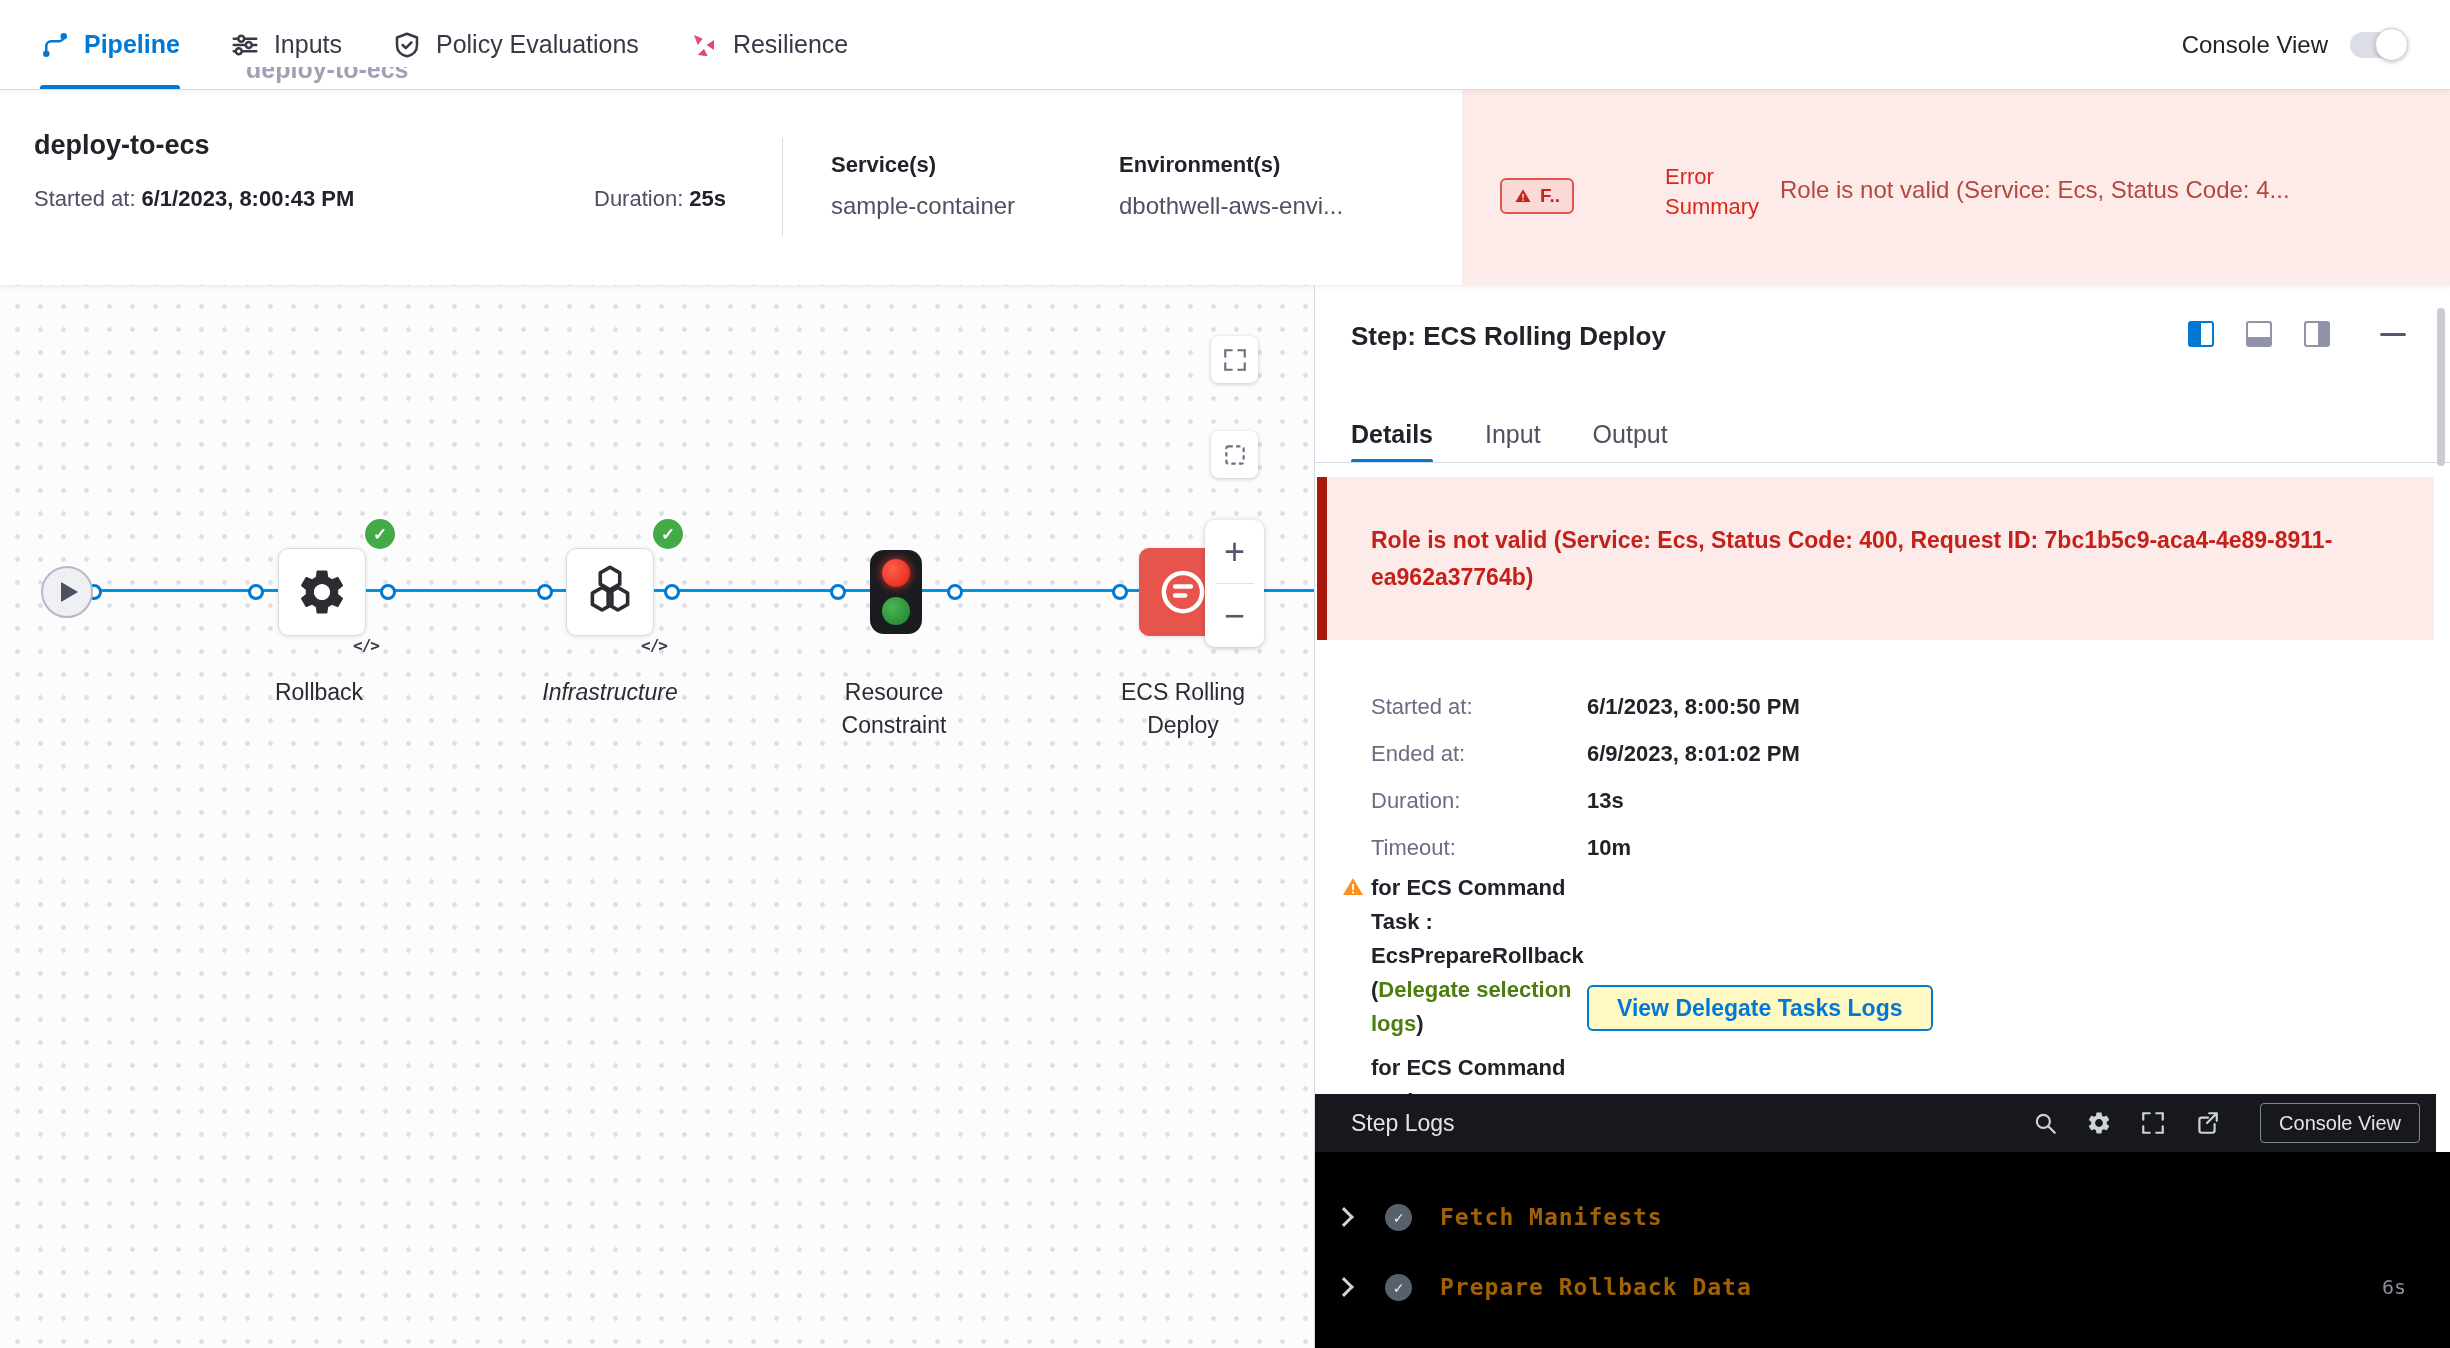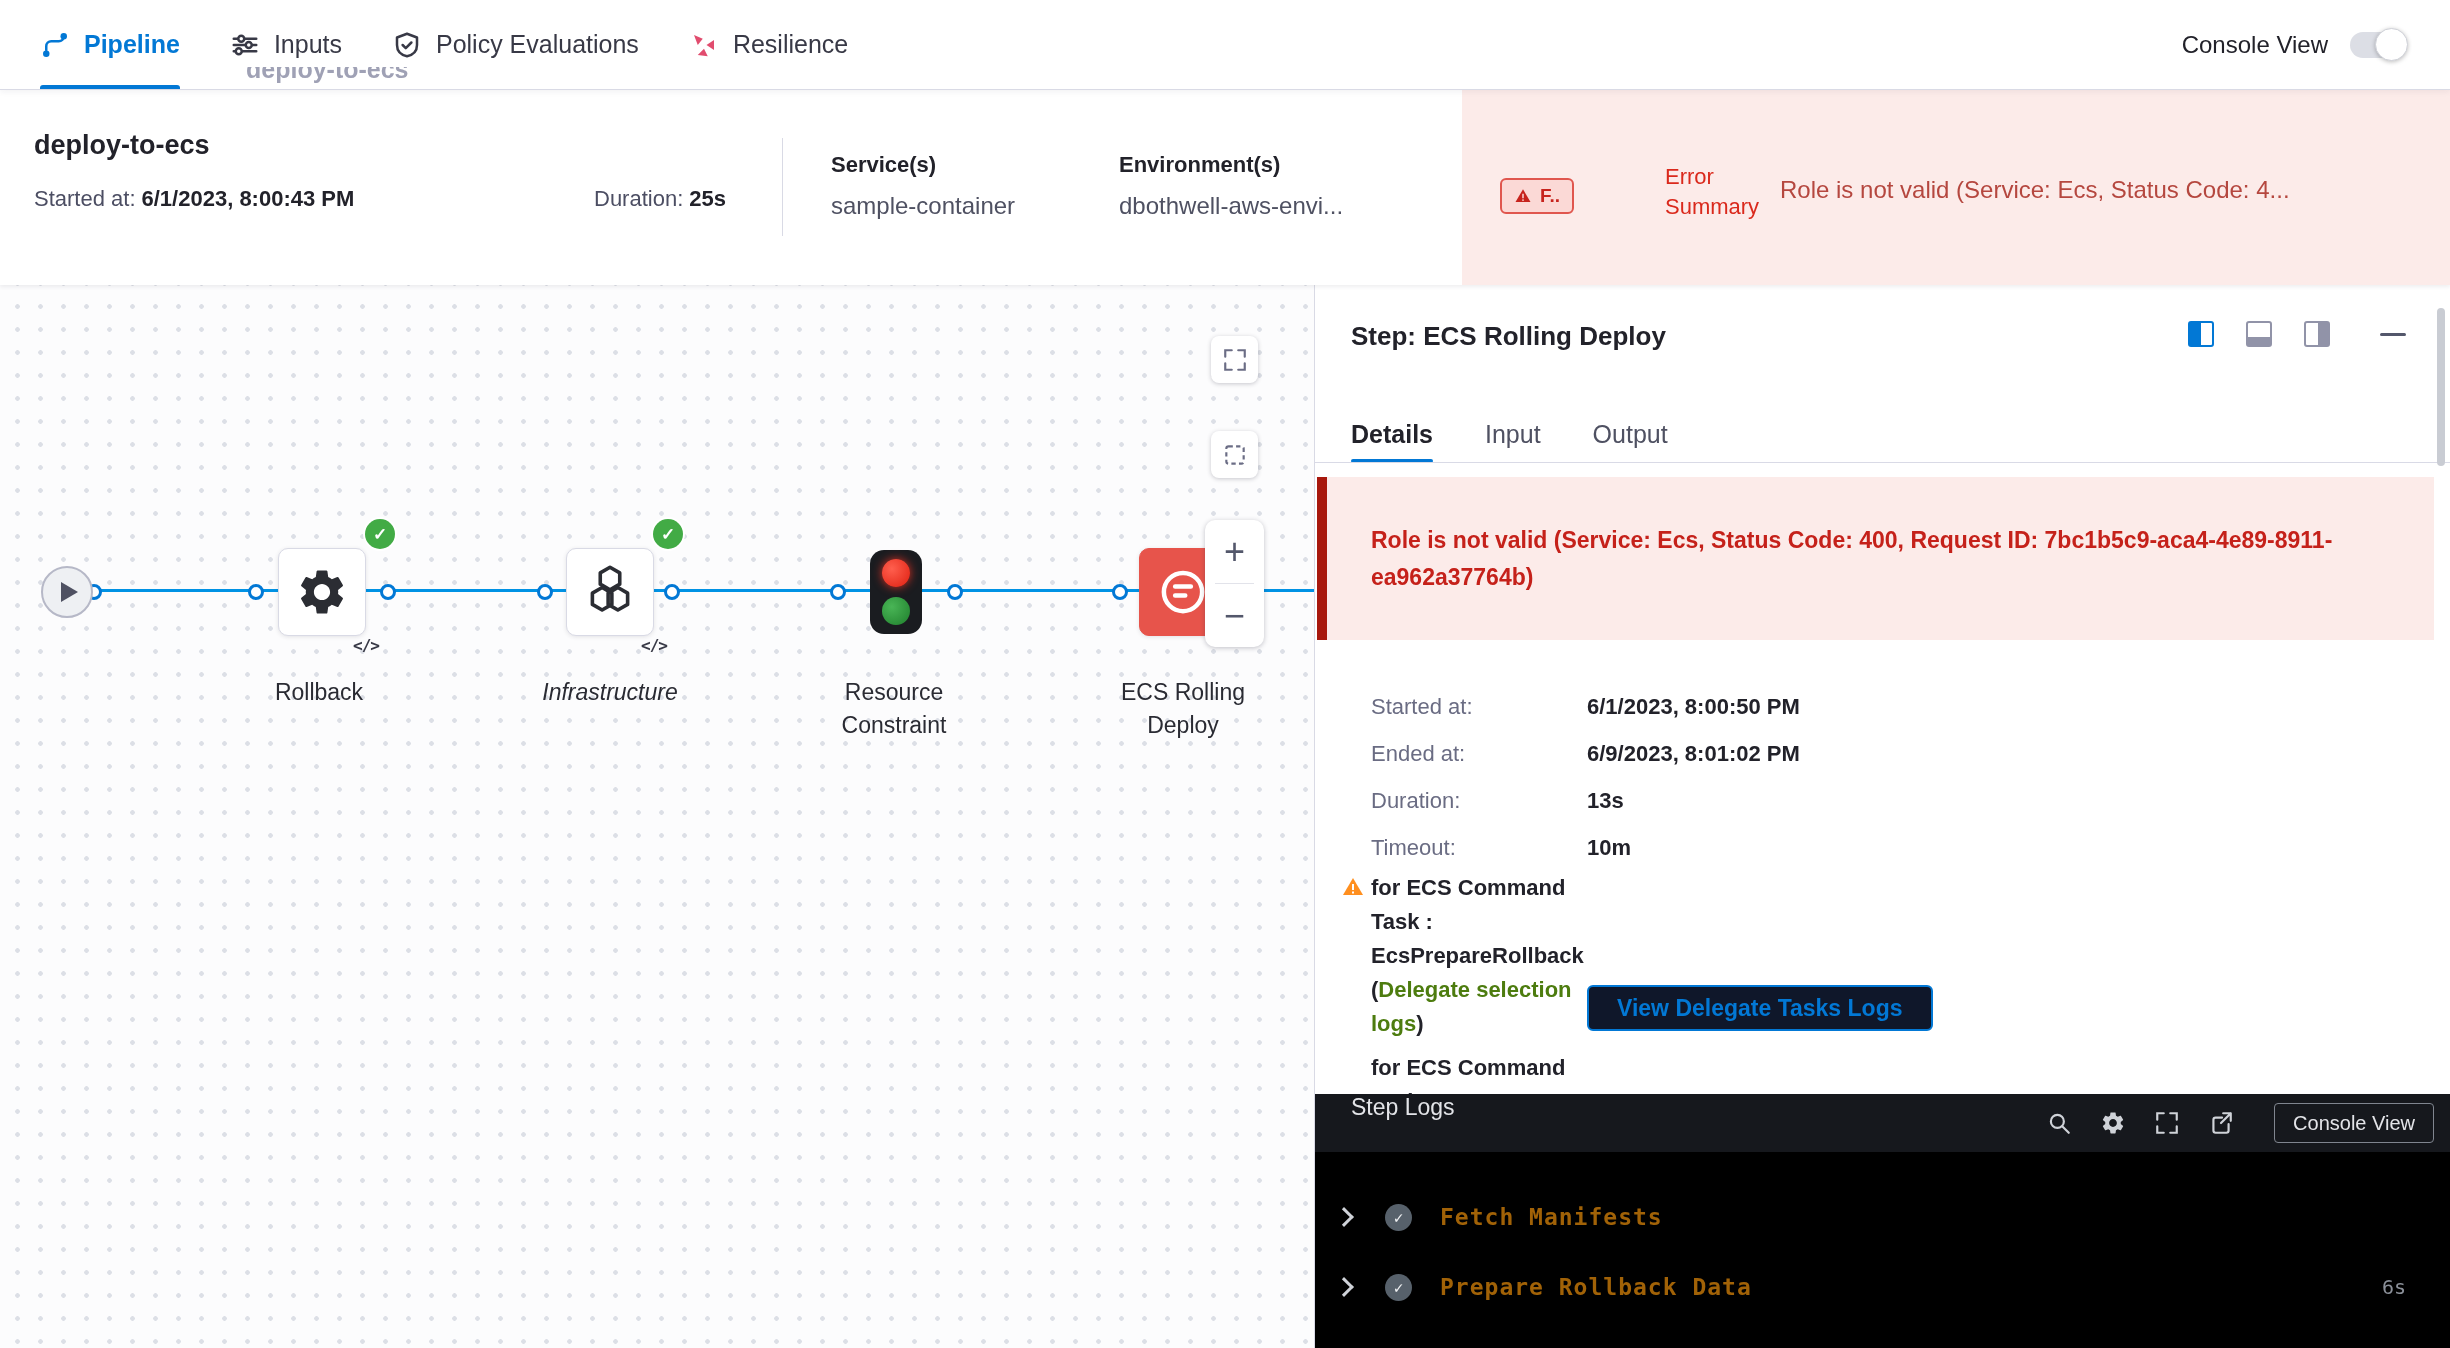--- a/index.html
+++ b/index.html
@@ -95,25 +95,25 @@
                   font-size:23px; font-weight:700; color:#c5211a; line-height:37px; }
   .detail-grid { position:absolute; left:56px; top:398px; display:grid; grid-template-columns:216px auto;
                  grid-auto-rows:47px; align-items:center; font-size:22px; }
   .d-label { color:#6a6c83; }
   .d-value { font-weight:600; color:#22222a; }
   .delegates { position:absolute; left:26px; top:586px; right:40px; display:grid; grid-template-columns:30px 216px auto; font-size:22px; }
   .warn-icon svg { width:24px; height:24px; margin-top:4px; }
   .del-label { font-weight:700; color:#34353f; padding-top:3px; }
   .del-values p { font-weight:700; color:#22222a; line-height:34px; margin:0 0 10px; }
   .del-values a { color:#4d7c0f; text-decoration:none; cursor:pointer; }
-  .view-logs-btn { position:absolute; left:272px; top:700px; height:46px; padding:0 28px; background:#0f172a;
+  .view-logs-btn { position:absolute; left:272px; top:700px; height:46px; padding:0 28px; background:#fef9c3;
                    border:2px solid #0278d5; border-radius:6px; color:#0278d5; font-size:23px; font-weight:600;
                    cursor:pointer; font-family:inherit; }
-  .console-header { position:absolute; left:0; right:0; top:809px; height:58px; background:#16181d;
-                    display:flex; padding:0 16px 0 36px; }
+  .console-header { position:absolute; left:0; right:14px; top:809px; height:58px; background:#16181d;
+                    display:flex; align-items:center; padding:0 16px 0 36px; }
   .console-title { font-size:23px; color:#e3e4e8; }
   .console-icons { margin-left:auto; display:flex; align-items:center; gap:28px; }
   .cicon { width:26px; height:26px; color:#cfd2d8; cursor:pointer; }
   .console-view-btn { margin-left:12px; height:40px; padding:0 18px; background:transparent; border:1px solid #80858f;
                       border-radius:4px; color:#e3e4e8; font-size:20px; cursor:pointer; font-family:inherit; }
   .console-body { position:absolute; left:0; right:0; top:867px; bottom:0; background:#000; padding-top:30px;
                   font-family:"DejaVu Sans Mono", monospace; }
   .log-row { display:flex; align-items:center; height:70px; padding:0 44px 0 22px; }
   .log-chevron { width:14px; height:14px; border-right:3px solid #cfd2d8; border-top:3px solid #cfd2d8;
                  transform:rotate(45deg); margin-right:34px; cursor:pointer; flex:none; }

